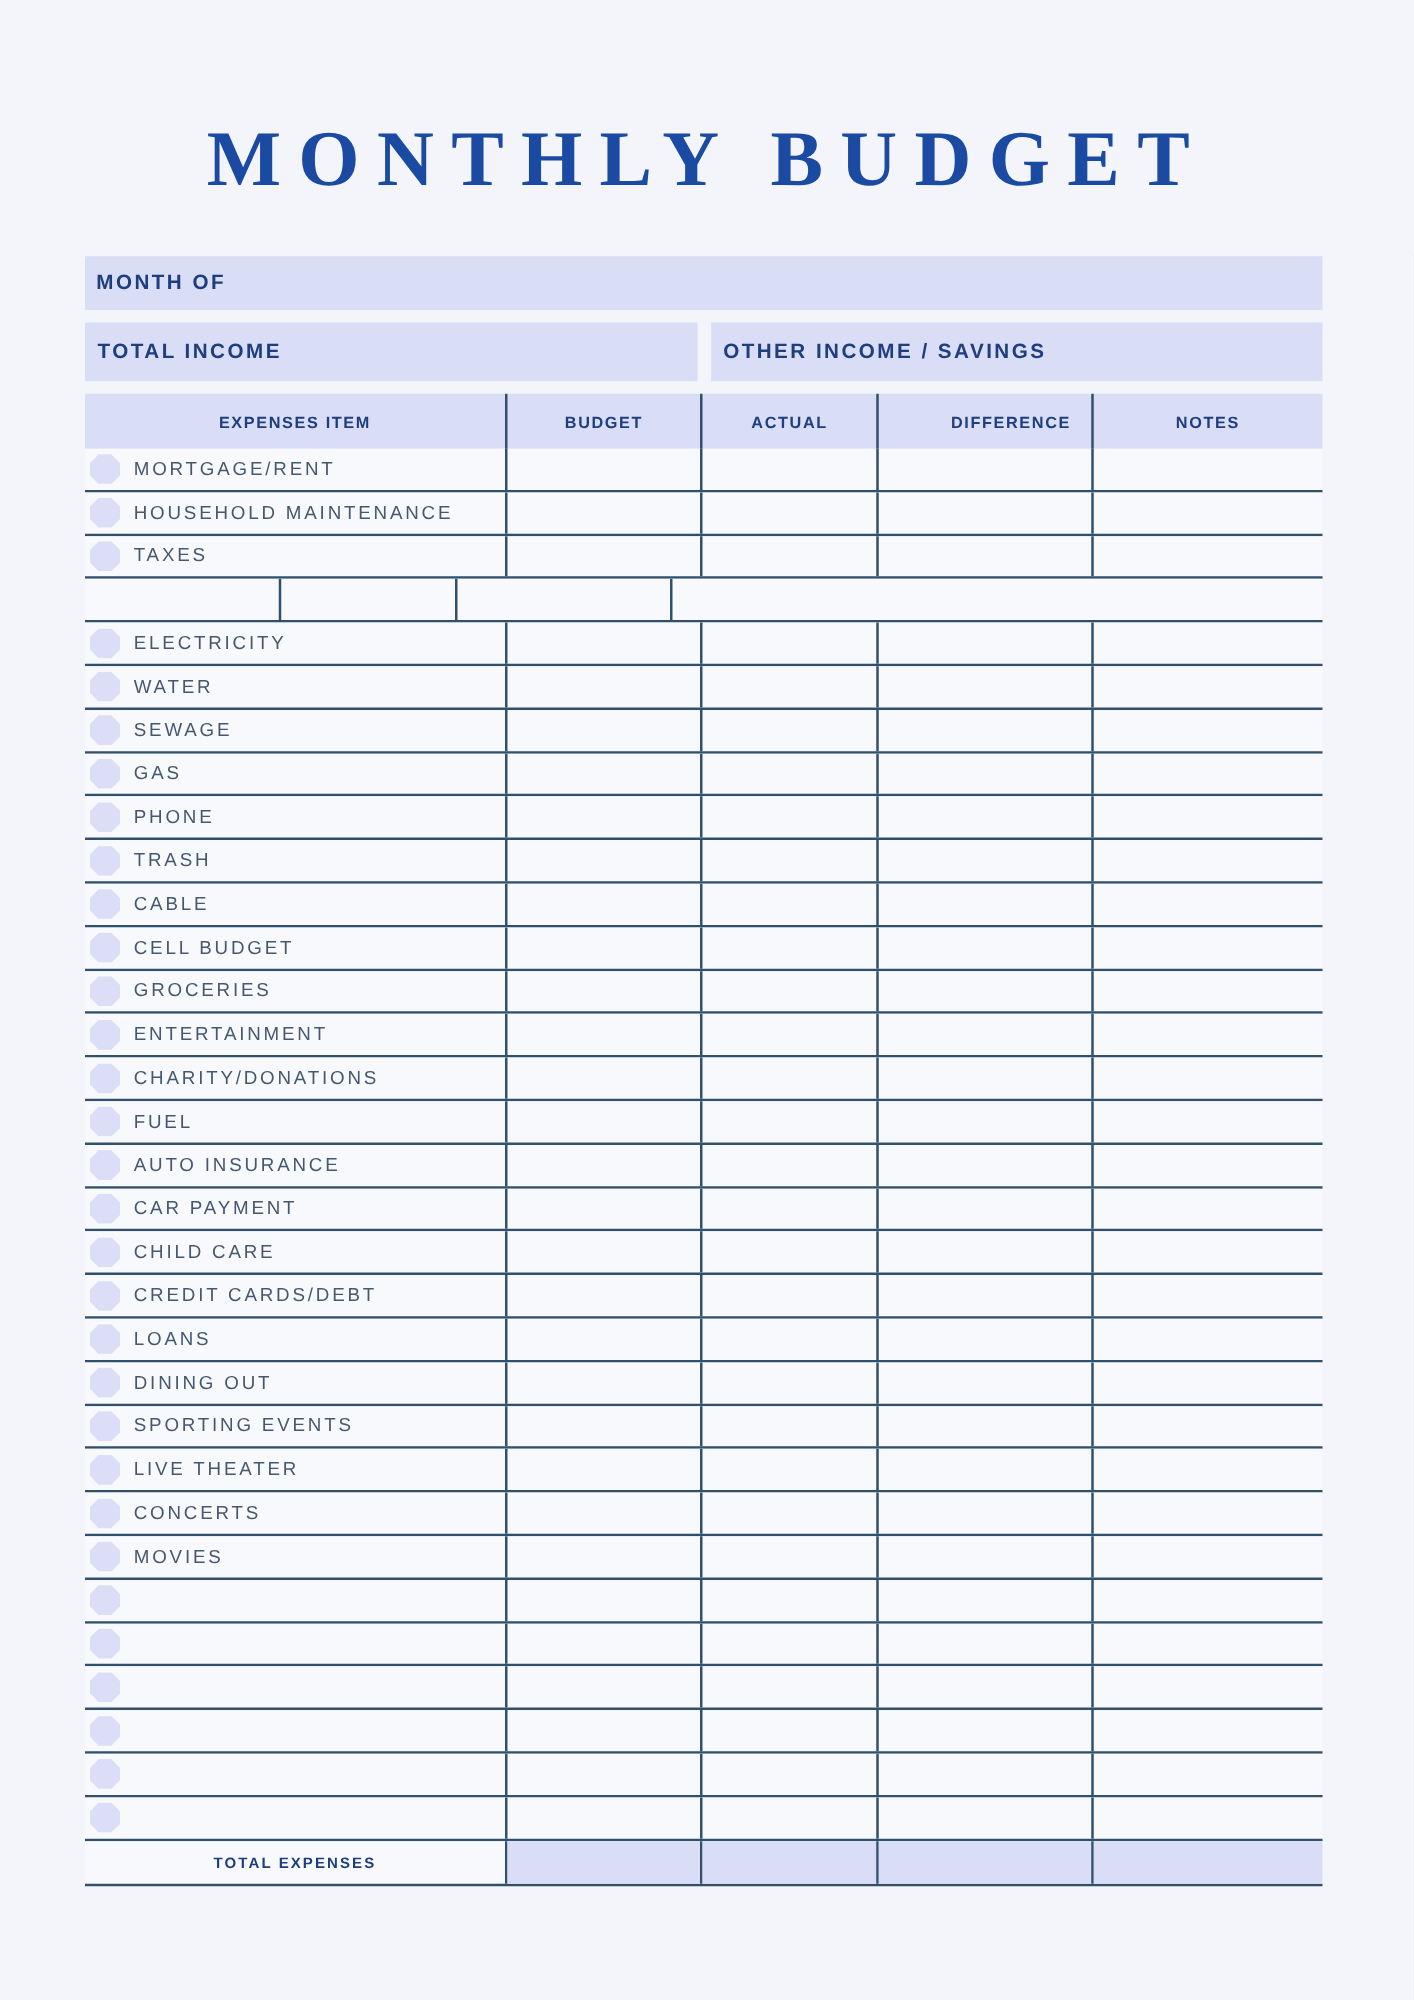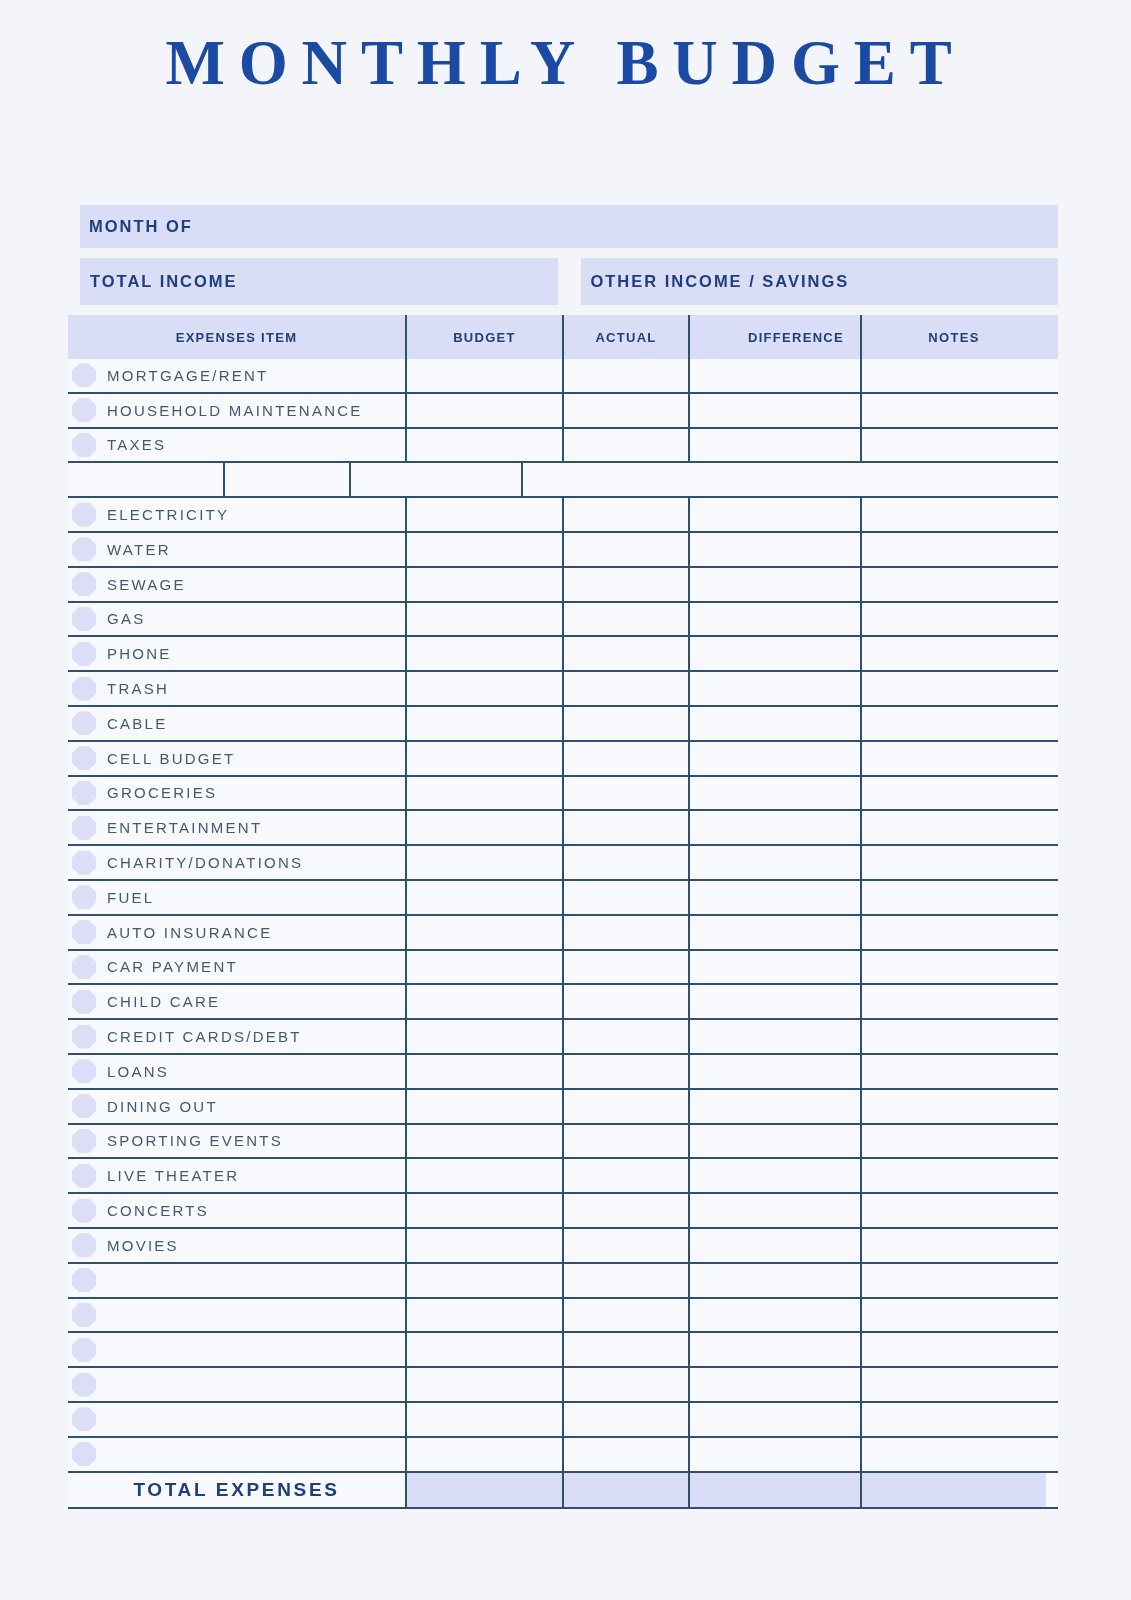--- a/index.html
+++ b/index.html
@@ -10,21 +10,21 @@
     position: relative;
     width: 1131px;
     height: 1600px;
     margin: 0 auto;
     background: var(--page-bg, #f3f5fa);
     font-family: "Liberation Sans", sans-serif;
     overflow: hidden;
   }
 
   .title {
-    padding-top: 32px;
+    padding-top: 96px;
     text-align: center;
     font-family: "Liberation Serif", serif;
     font-weight: 700;
     font-size: 63px;
     line-height: 1;
     letter-spacing: 0.22em;
     color: var(--title, #1b4aa2);
     white-space: nowrap;
   }
 
@@ -32,21 +32,20 @@
     position: absolute;
     left: 68px;
     top: 205px;
     width: 990px;
   }
 
   .bar {
     background: var(--accent, #d9ddf5);
     display: flex;
     align-items: center;
-    margin-left: 12px;
   }
 
   .bar-label {
     font-weight: 700;
     font-size: 16.5px;
     letter-spacing: 0.12em;
     color: var(--navy, #1e3e7d);
   }
 
   .month-bar { height: 43px; padding-left: 9px; margin-bottom: 10px; }
@@ -77,21 +76,21 @@
     height: 34.8px;
     border-bottom: 2px solid var(--line, #30506c);
     background: var(--row-bg, #f7f9fc);
   }
 
   .cell { display: flex; align-items: center; }
 
   
   .c0 { width: 339px; }
   .c1 { width: 157px; }
-  .c2 { width: 126px; }
+  .c2 { width: 141px; }
   .c3 { width: 172px; padding-left: 42px; }
   .c4 { width: 184px; }
   .sep { border-right: 2px solid var(--line, #30506c); }
 
   .bullet {
     width: 24px;
     height: 24px;
     margin-left: 4px;
     flex: 0 0 auto;
     background: var(--bullet, #dbdef6);
@@ -105,21 +104,21 @@
     font-weight: 400;
     letter-spacing: 0.15em;
     color: var(--row-text, #46586f);
     white-space: nowrap;
   }
 
   .total-row { height: 36px; }
   .total-label-cell { justify-content: center; }
   .total-label {
     font-weight: 700;
-    font-size: 19px;
+    font-size: 12px;
     letter-spacing: 0.14em;
     color: var(--navy, #1e3e7d);
   }
   .total-fill { background: var(--accent, #d9ddf5); }
 </style>
 </head>
 <body>
 
 <div class="page" style="--page-bg: #f3f5fa; --accent: #d9ddf5; --title: #1b4aa2; --navy: #1e3e7d; --row-text: #46586f; --line: #30506c; --bullet: #dbdef6; --row-bg: #f7f9fc;">
 

